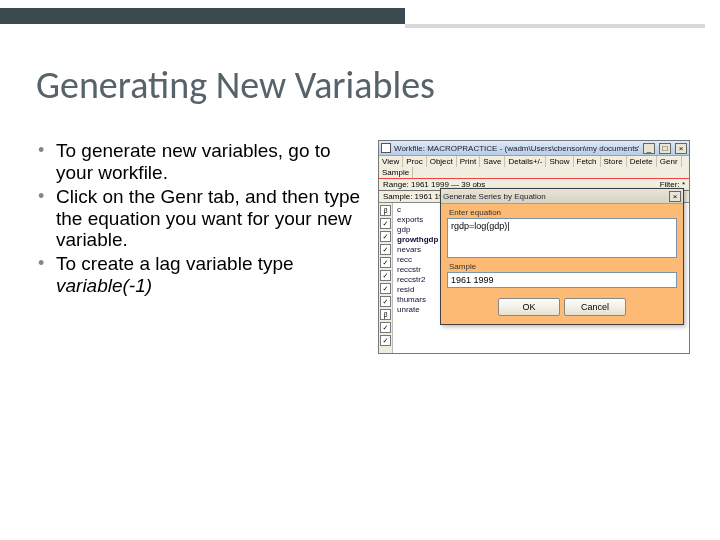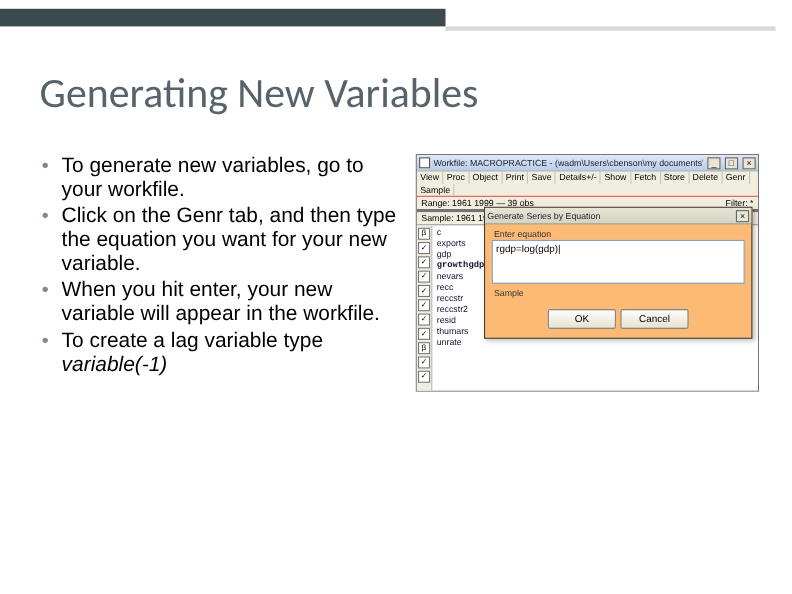--- a/index.html
+++ b/index.html
@@ -16,27 +16,27 @@
   .content em { font-style: italic; }
 
   .shot { position: absolute; top: 140px; left: 378px; width: 312px; font-family: Tahoma, Arial, sans-serif; font-size: 9px; color: #000; }
   .win { border: 1px solid #777; background: #ece9d8; }
   .titlebar { height: 15px; background: linear-gradient(#dfe8f6,#b9cde8); display: flex; align-items: center; padding: 0 2px; gap: 3px; border-bottom: 1px solid #8aa; }
   .titlebar .icon { width: 10px; height: 10px; border: 1px solid #555; background: #fff; display:inline-block; }
   .titlebar .t { flex: 1; font-size: 8px; white-space: nowrap; overflow: hidden; color:#223; }
   .titlebar .ctl { width: 12px; height: 11px; border: 1px solid #666; background: #e8e4d6; font-size: 8px; line-height: 9px; text-align: center; margin-left: 1px; }
   .toolbar { display: flex; flex-wrap: wrap; border-bottom: 1px solid #ef4444; background: #f1eee0; }
   .toolbar span { padding: 1px 3px; font-size: 8px; border-right: 1px solid #c7c3b3; white-space: nowrap; }
-  .inforow { display:flex; justify-content: space-between; padding: 1px 4px; font-size: 8px; background:#f1eee0; border-bottom:3px solid #737373;}
+  .inforow { display:flex; justify-content: space-between; padding: 1px 4px; font-size: 8px; background:#f1eee0; border-bottom:1px solid #737373;}
   .workbody { display:flex; background:#fff; min-height: 150px; }
   .iconstrip { width: 14px; background:#efece0; border-right:1px solid #bbb; display:flex; flex-direction:column; gap:2px; padding:2px 1px; }
   .iconstrip div { width:11px; height:11px; border:1px solid #777; background:#fff; font-size:7px; text-align:center; line-height:9px;}
   .varlist { padding: 2px 4px; font-size: 8px; line-height: 1.25; color:#113; }
   .varlist div { white-space: nowrap; }
-  .varlist .sel { font-weight: bold; font-family: Liberation Mono, monospace; }
+  .varlist .sel { font-weight: bold; }
 
   .dialog { position: absolute; top: 48px; left: 62px; width: 244px; border: 1px solid #404040; background: #fdba74; box-shadow: 2px 2px 4px rgba(0,0,0,.25); }
   .dialog .titlebar { background: linear-gradient(#e7e4d7,#d7d3c1); }
   .group { margin: 4px 6px; }
   .group-label { font-size: 8px; color:#333; margin: 4px 0 1px 2px; }
   .field { width: 100%; border:1px solid #7a94ab; background:#fff; font-size:9px; padding: 2px 3px; font-family: Tahoma, Arial, sans-serif; }
   .eqbox { height: 40px; }
   .btnrow { display:flex; justify-content:center; gap: 4px; padding: 6px 0 8px; }
   .btn { width: 62px; height: 18px; border:1px solid #888; background: linear-gradient(#fdfdfb,#e6e2d2); font-size: 9px; text-align:center; line-height:16px; border-radius:2px; }
 </style>
@@ -48,21 +48,20 @@
     <div class="dark"></div>
     <div class="light"></div>
   </div>
 
   <h1 class="title">Generating New Variables</h1>
 
   <div class="content">
     <ul>
       <li>To generate new variables, go to your workfile.</li>
       <li>Click on the Genr tab, and then type the equation you want for your new variable.</li>
-      <li>When you hit enter, your new variable will appear in the workfile.</li>
       <li><span>To create a lag variable type </span><em>variable(-1)</em></li>
     </ul>
   </div>
 
   <div class="shot">
     <div class="win">
       <div class="titlebar">
         <span class="icon"></span>
         <span class="t">Workfile: MACROPRACTICE - (wadm\Users\cbenson\my documents\ma…</span>
         <span class="ctl">_</span>
@@ -124,20 +123,21 @@
       <div class="titlebar">
         <span class="t">Generate Series by Equation</span>
         <span class="ctl">×</span>
       </div>
       <div class="group">
         <div class="group-label">Enter equation</div>
         <div class="field eqbox"><span>rgdp=log(gdp)</span><span>|</span></div>
       </div>
       <div class="group">
         <div class="group-label">Sample</div>
+        <div class="field">1961 1999</div>
       </div>
       <div class="btnrow">
         <div class="btn">OK</div>
         <div class="btn">Cancel</div>
       </div>
     </div>
   </div>
 </div>
 
 </body></html>

